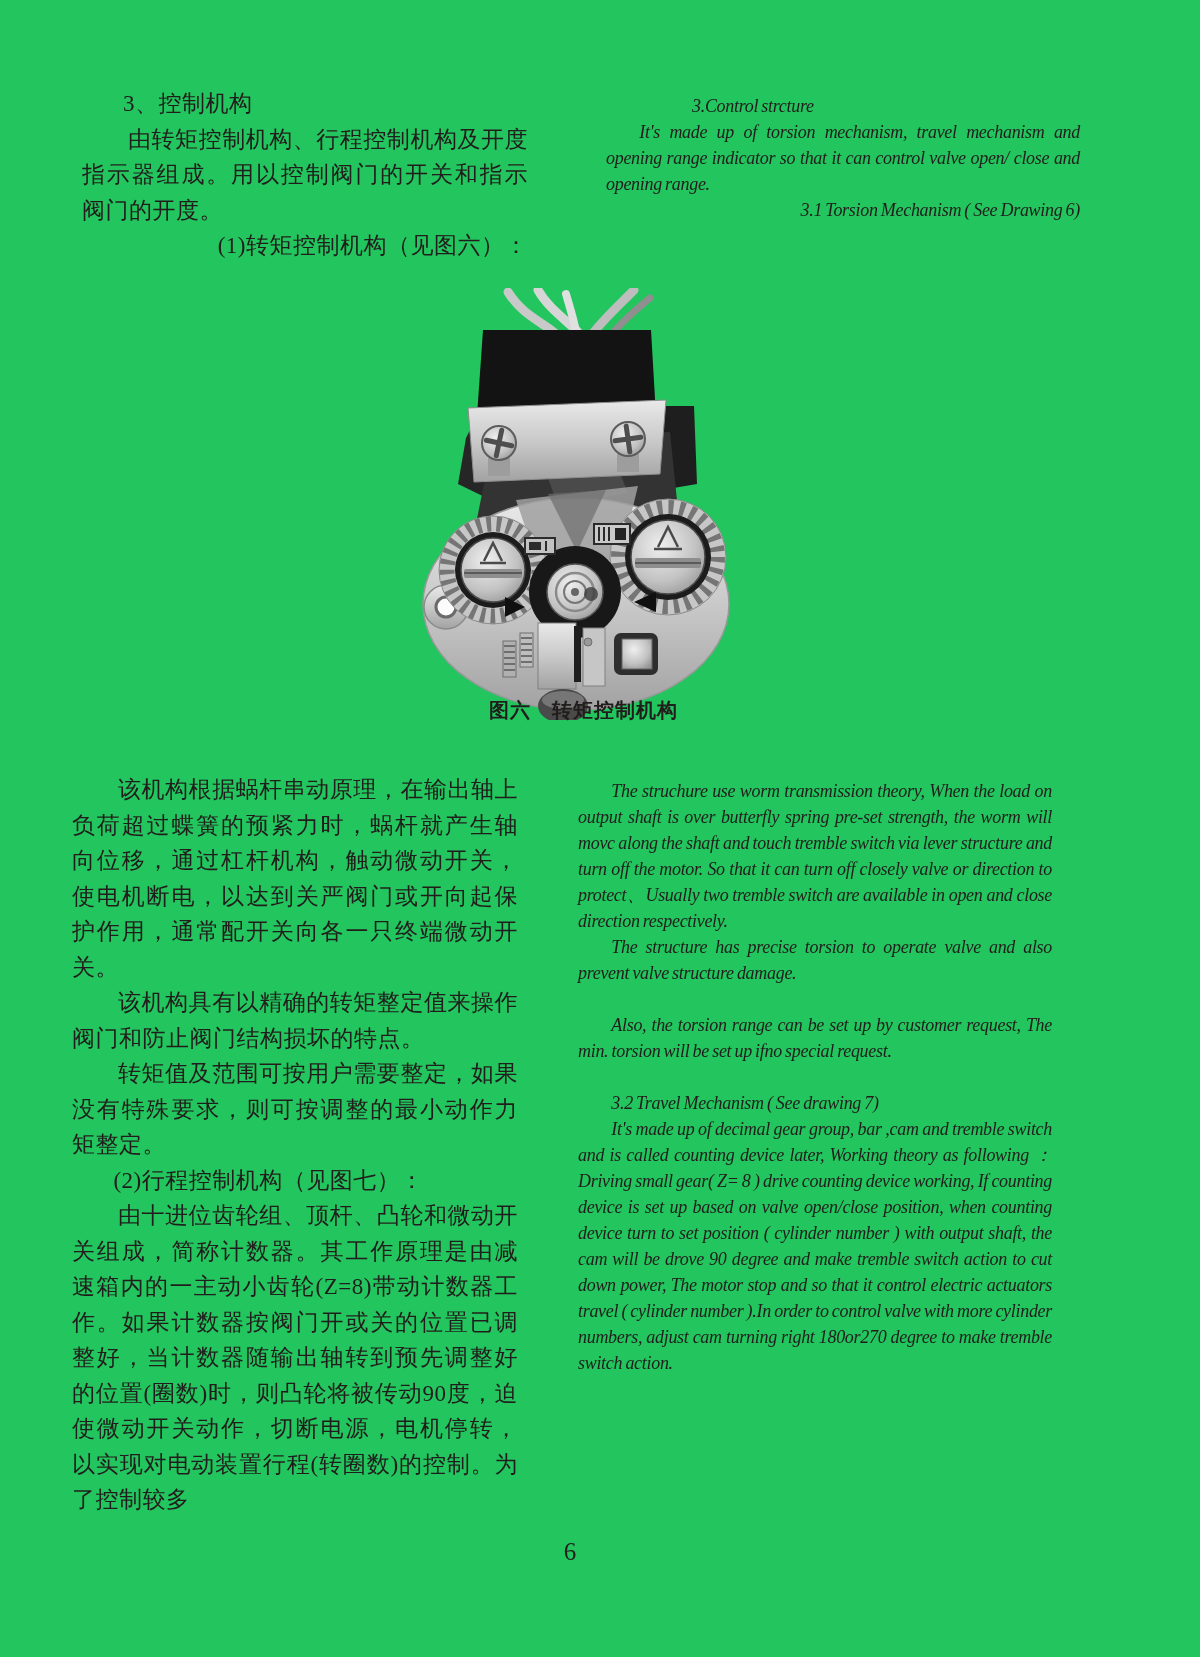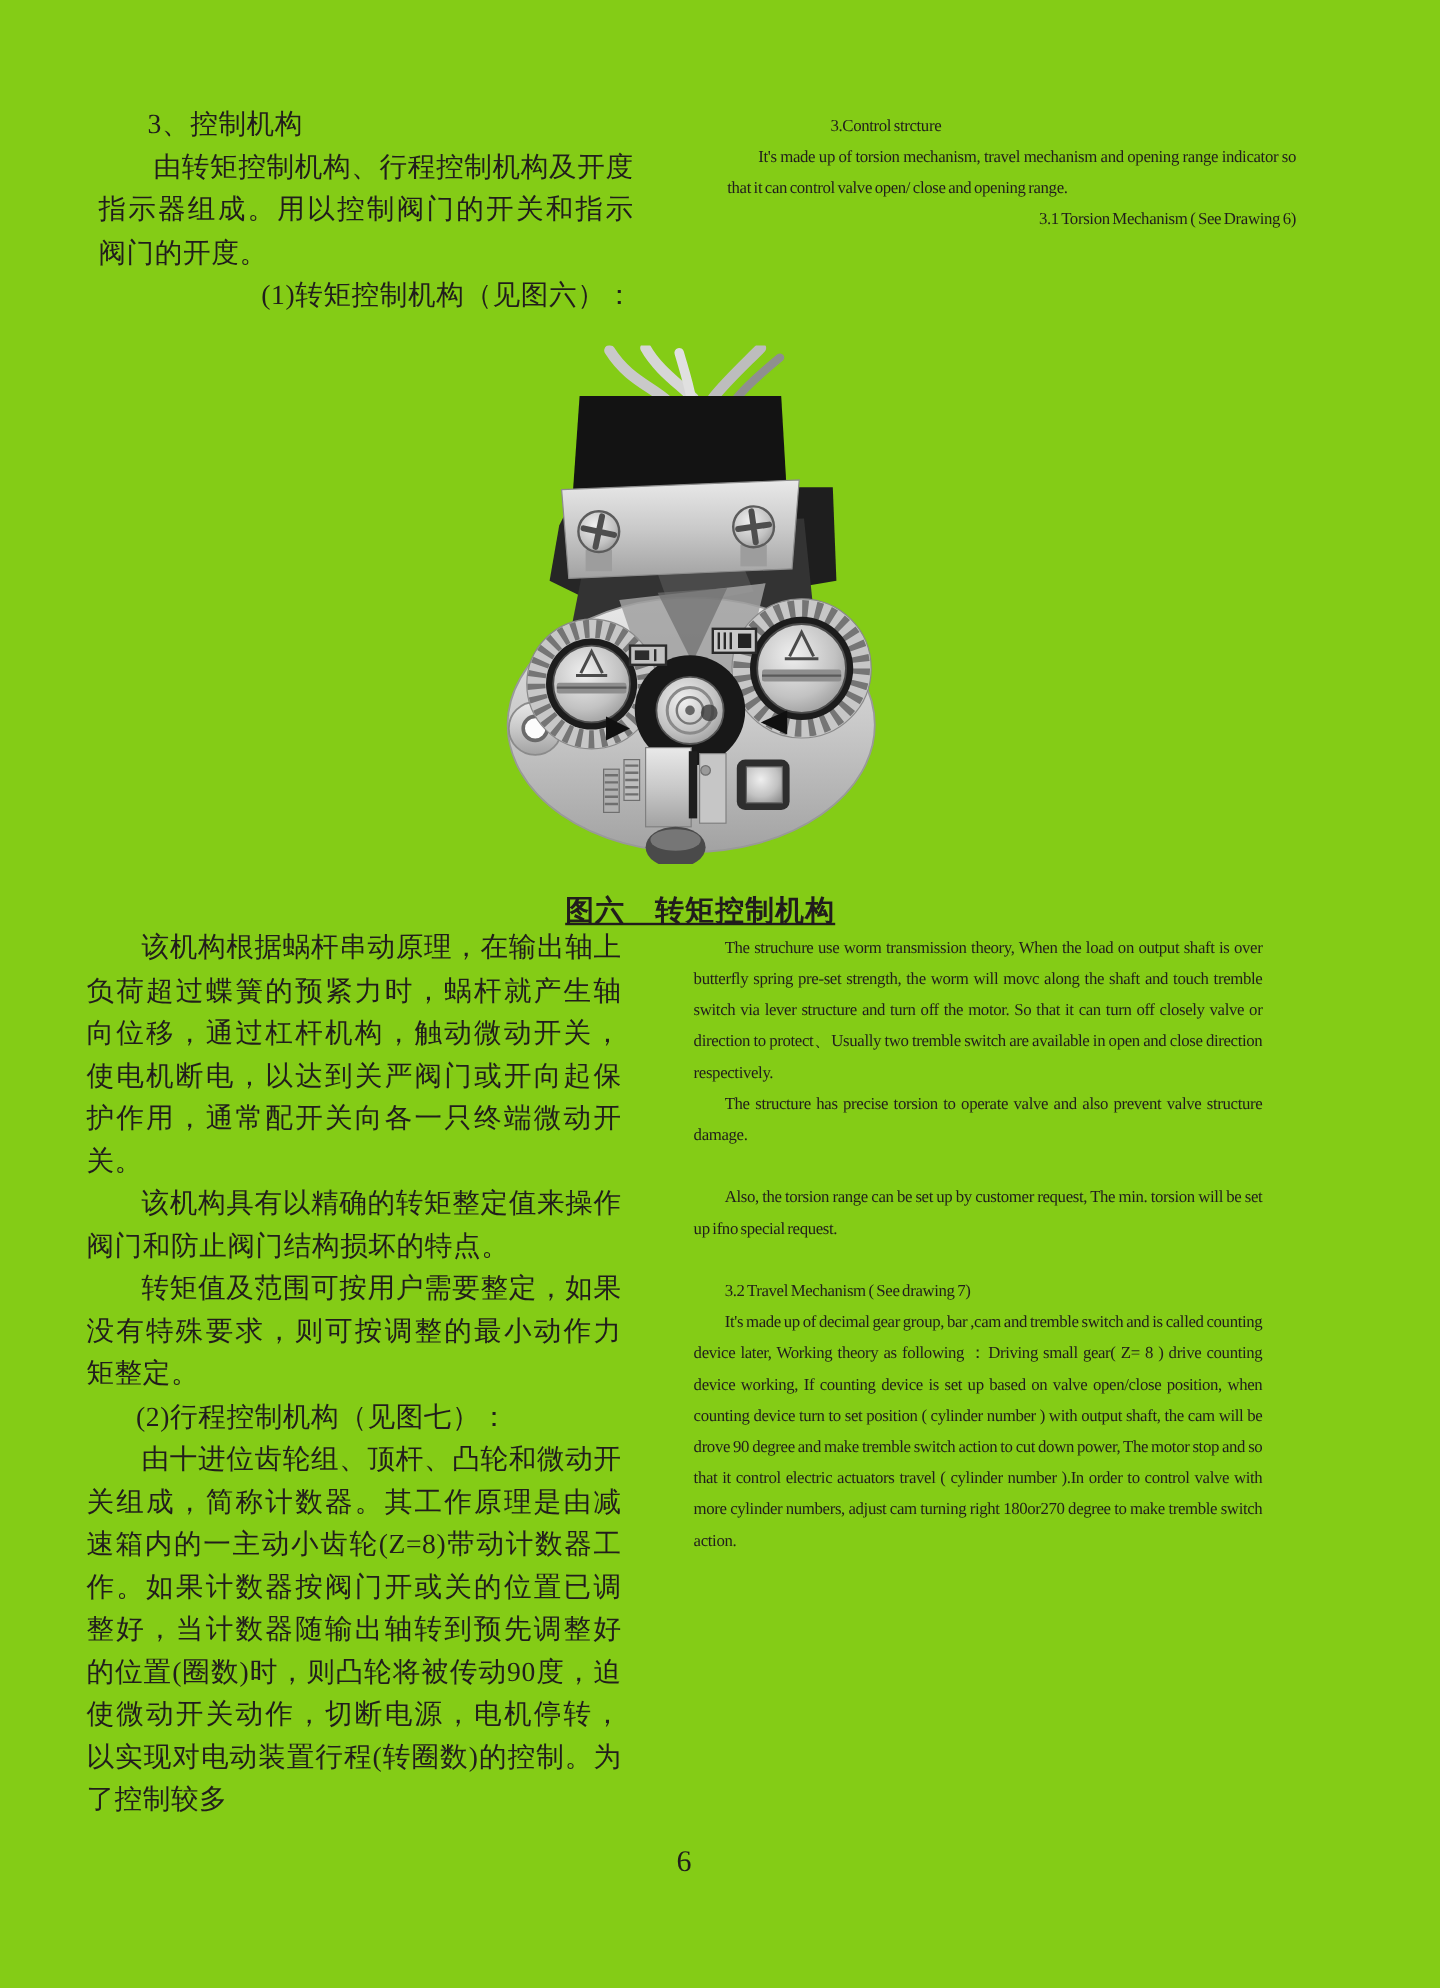--- a/index.html
+++ b/index.html
@@ -1,40 +1,40 @@
 <!DOCTYPE html>
 <html><head>
 <meta charset="utf-8">
 <style>
   html,body{margin:0;padding:0;background:#ffffff;}
   .page{
-    position:relative;width:1200px;height:1657px;background:#84cc16;overflow:hidden;
+    position:relative;width:1200px;height:1657px;background:#22c55e;overflow:hidden;
     font-family:"Liberation Serif","DejaVu Serif",serif;color:#211d1c;
   }
   .abs{position:absolute;}
   p{margin:0;padding:0;}
   
   .zh{font-size:23px;line-height:35.5px;text-align:justify;text-justify:inter-ideograph;letter-spacing:0.5px;}
   .zh-head{text-indent:41px;text-align:left;}
   .zh-sub{text-indent:45px;text-align:right;}
   .zh-ind{text-indent:2em;}
   .zh-ind2{text-indent:1.8em;}
   
-  .en{font-size:14px;line-height:26px;text-align:justify;letter-spacing:-0.3px;word-spacing:-1px;}
+  .en{font-size:18px;line-height:26px;text-align:justify;letter-spacing:-0.3px;word-spacing:-1px;font-style:italic;}
   .en-head{text-indent:86px;text-align:left;}
   .en-sub{text-indent:40px;text-align:right;}
   .en-ind{text-indent:1.85em;}
   .gap-top{margin-top:26px;}
   .col-left-top{left:82px;top:86px;width:446px;}
   .col-right-top{left:606px;top:93px;width:474px;}
   .col-left-body{left:72px;top:772px;width:446px;}
   .col-right-body{left:578px;top:778px;width:474px;}
   .figure-box{left:398px;top:288px;width:395px;height:432px;}
-  .figure-caption{left:386px;top:743px;width:395px;text-align:center;font-weight:bold;
-    font-size:24px;letter-spacing:1px;text-decoration:underline;}
+  .figure-caption{left:386px;top:697px;width:395px;text-align:center;font-weight:bold;
+    font-size:20px;letter-spacing:1px;}
   .page-number{left:540px;top:1538px;width:60px;text-align:center;font-size:25px;}
 </style>
 </head>
 <body>
 
 <div class="page">
 
   <section class="abs col-left-top">
     <p class="zh zh-head">3、控制机构</p>
     <p class="zh zh-ind">由转矩控制机构、行程控制机构及开度指示器组成。用以控制阀门的开关和指示阀门的开度。</p>

